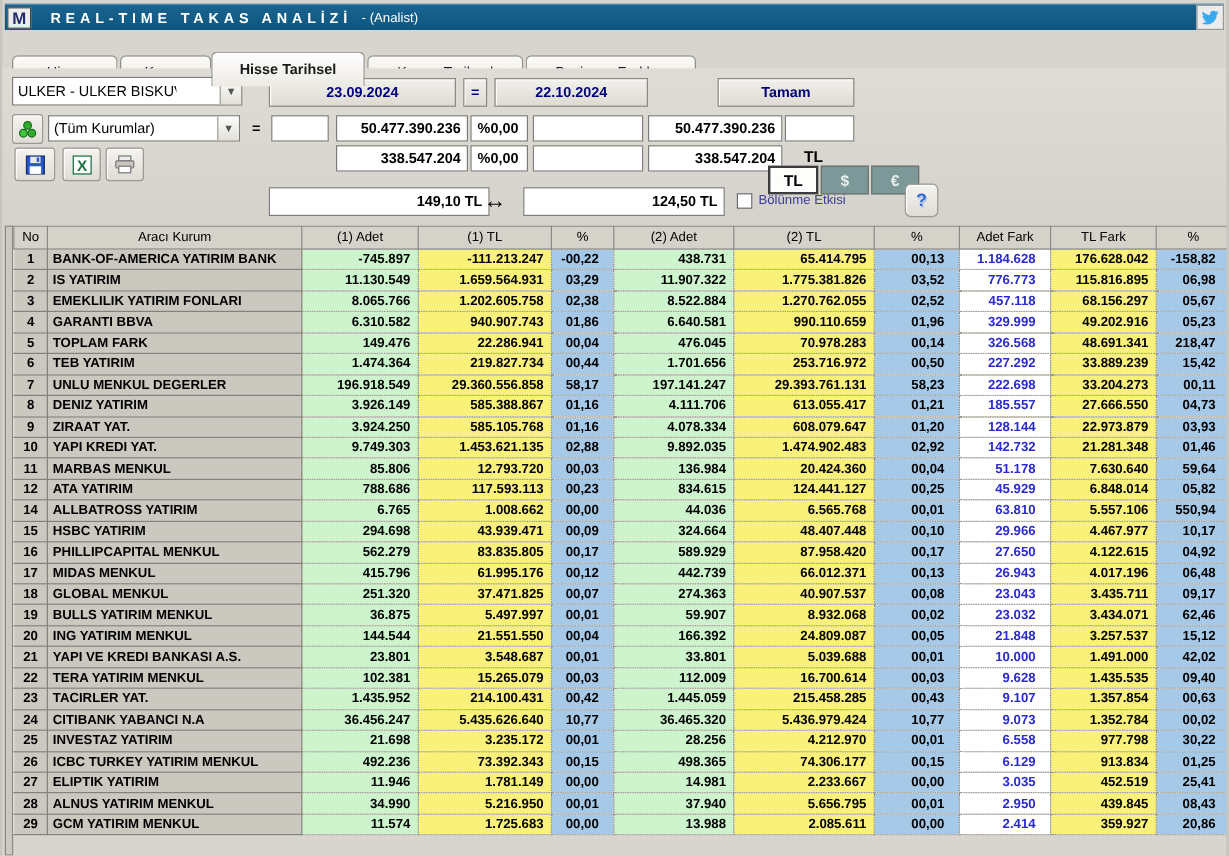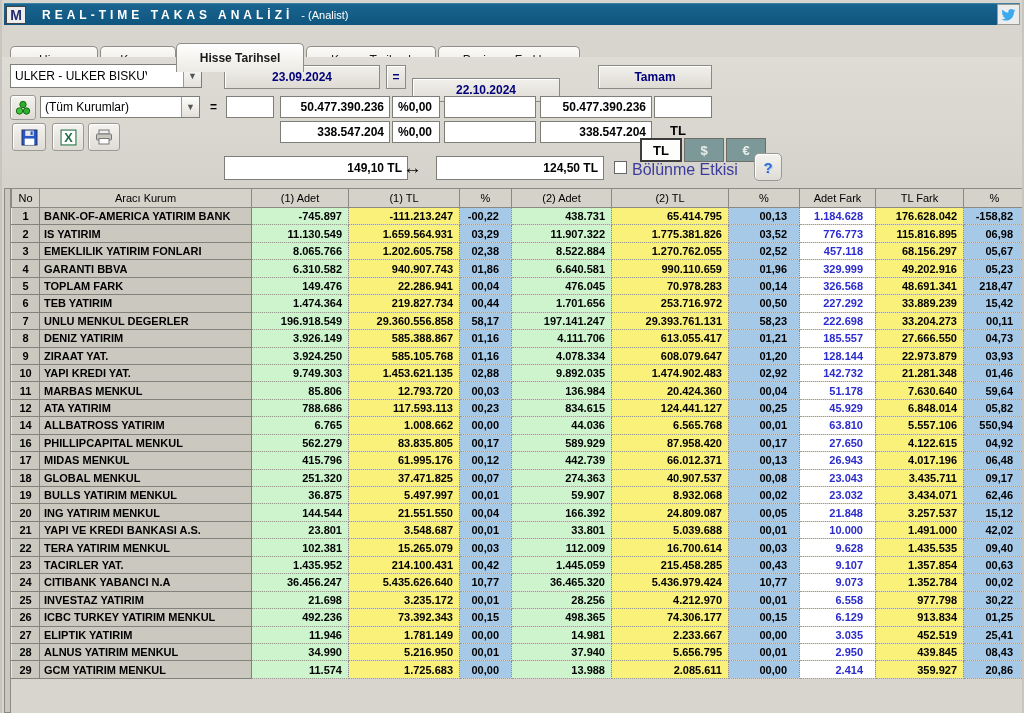--- a/index.html
+++ b/index.html
@@ -69,21 +69,21 @@
   .icon-btn{
     position:absolute;background:linear-gradient(#F5F3EF,#DFDCD5);
     border:1px solid #9A9A94;border-radius:3px;box-shadow:inset 1px 1px 0 #FFF;
     display:flex;align-items:center;justify-content:center;cursor:default;
   }
   .cur-btn{position:absolute;height:24px;border:1px solid #6F6F69;font-weight:bold;font-size:13px;
     display:flex;align-items:center;justify-content:center;cursor:default;}
   .cur-btn.on{background:#FDFDFB;color:#000;border:2px solid #3C3C3C;}
   .cur-btn.off{background:#7D9898;color:#E9EFEB;}
   .chk{position:absolute;width:13px;height:13px;background:#FFF;border:1px solid #666;}
-  .chk-label{position:absolute;font-size:16px;color:#3C3C9C;white-space:nowrap;}
+  .chk-label{position:absolute;font-size:11px;color:#3C3C9C;white-space:nowrap;}
   .swap{position:absolute;font-size:19px;font-weight:bold;color:#000;}
   .help-q{font-size:15px;font-weight:bold;color:#2E6BD6;text-shadow:1px 1px 0 #B9C9E6;}
   
   .gutter{position:absolute;left:2px;top:188px;bottom:0;width:7px;background:#CBC8C0;border:1px solid #8A8A84;}
   .grid-wrap{position:absolute;left:9px;top:188px;width:1014px;bottom:0;overflow:hidden;}
   table{border-collapse:collapse;table-layout:fixed;width:1014px;}
   th{
     height:19px;background:#D5D2CA;border:1px solid #8A8A84;
     font-size:11px;font-weight:normal;color:#000;text-align:center;
     white-space:nowrap;overflow:hidden;padding:0 2px;
@@ -126,21 +126,21 @@
 </div>
 
 <div class="panel">
 
   <div class="combo" style="left:8px;top:7px;width:192px;">
     <span class="txt">ULKER - ULKER BISKUVI S/</span>
     <span class="dd">▼</span>
   </div>
   <div class="btn" style="left:222px;top:8px;width:156px;height:24px;">23.09.2024</div>
   <div class="btn" style="left:384px;top:8px;width:20px;height:24px;">=</div>
-  <div class="btn" style="left:410px;top:8px;width:148px;height:24px;margin-top:13px;">22.10.2024</div>
+  <div class="btn" style="left:410px;top:8px;width:128px;height:24px;">22.10.2024</div>
   <div class="btn" style="left:596px;top:8px;width:114px;height:24px;">Tamam</div>
 
   <div class="icon-btn" style="left:8px;top:38px;width:26px;height:25px;">
     <svg width="16" height="16" viewBox="0 0 16 16">
       <circle cx="8" cy="4.5" r="3.2" fill="#2EAD2E" stroke="#156E15"></circle>
       <circle cx="4.5" cy="11" r="3.2" fill="#3FC43F" stroke="#156E15"></circle>
       <circle cx="11.5" cy="11" r="3.2" fill="#2EAD2E" stroke="#156E15"></circle>
     </svg>
   </div>
   <div class="combo" style="left:38px;top:39px;width:160px;height:22px;">
@@ -391,20 +391,33 @@
           <td class="y">1.008.662</td>
           <td class="b">00,00</td>
           <td class="g">44.036</td>
           <td class="y">6.565.768</td>
           <td class="b">00,01</td>
           <td class="w">63.810</td>
           <td class="y">5.557.106</td>
           <td class="b">550,94</td>
         </tr>
         <tr>
+          <td class="num">15</td>
+          <td class="name">HSBC YATIRIM</td>
+          <td class="g">294.698</td>
+          <td class="y">43.939.471</td>
+          <td class="b">00,09</td>
+          <td class="g">324.664</td>
+          <td class="y">48.407.448</td>
+          <td class="b">00,10</td>
+          <td class="w">29.966</td>
+          <td class="y">4.467.977</td>
+          <td class="b">10,17</td>
+        </tr>
+        <tr>
           <td class="num">16</td>
           <td class="name">PHILLIPCAPITAL MENKUL</td>
           <td class="g">562.279</td>
           <td class="y">83.835.805</td>
           <td class="b">00,17</td>
           <td class="g">589.929</td>
           <td class="y">87.958.420</td>
           <td class="b">00,17</td>
           <td class="w">27.650</td>
           <td class="y">4.122.615</td>

